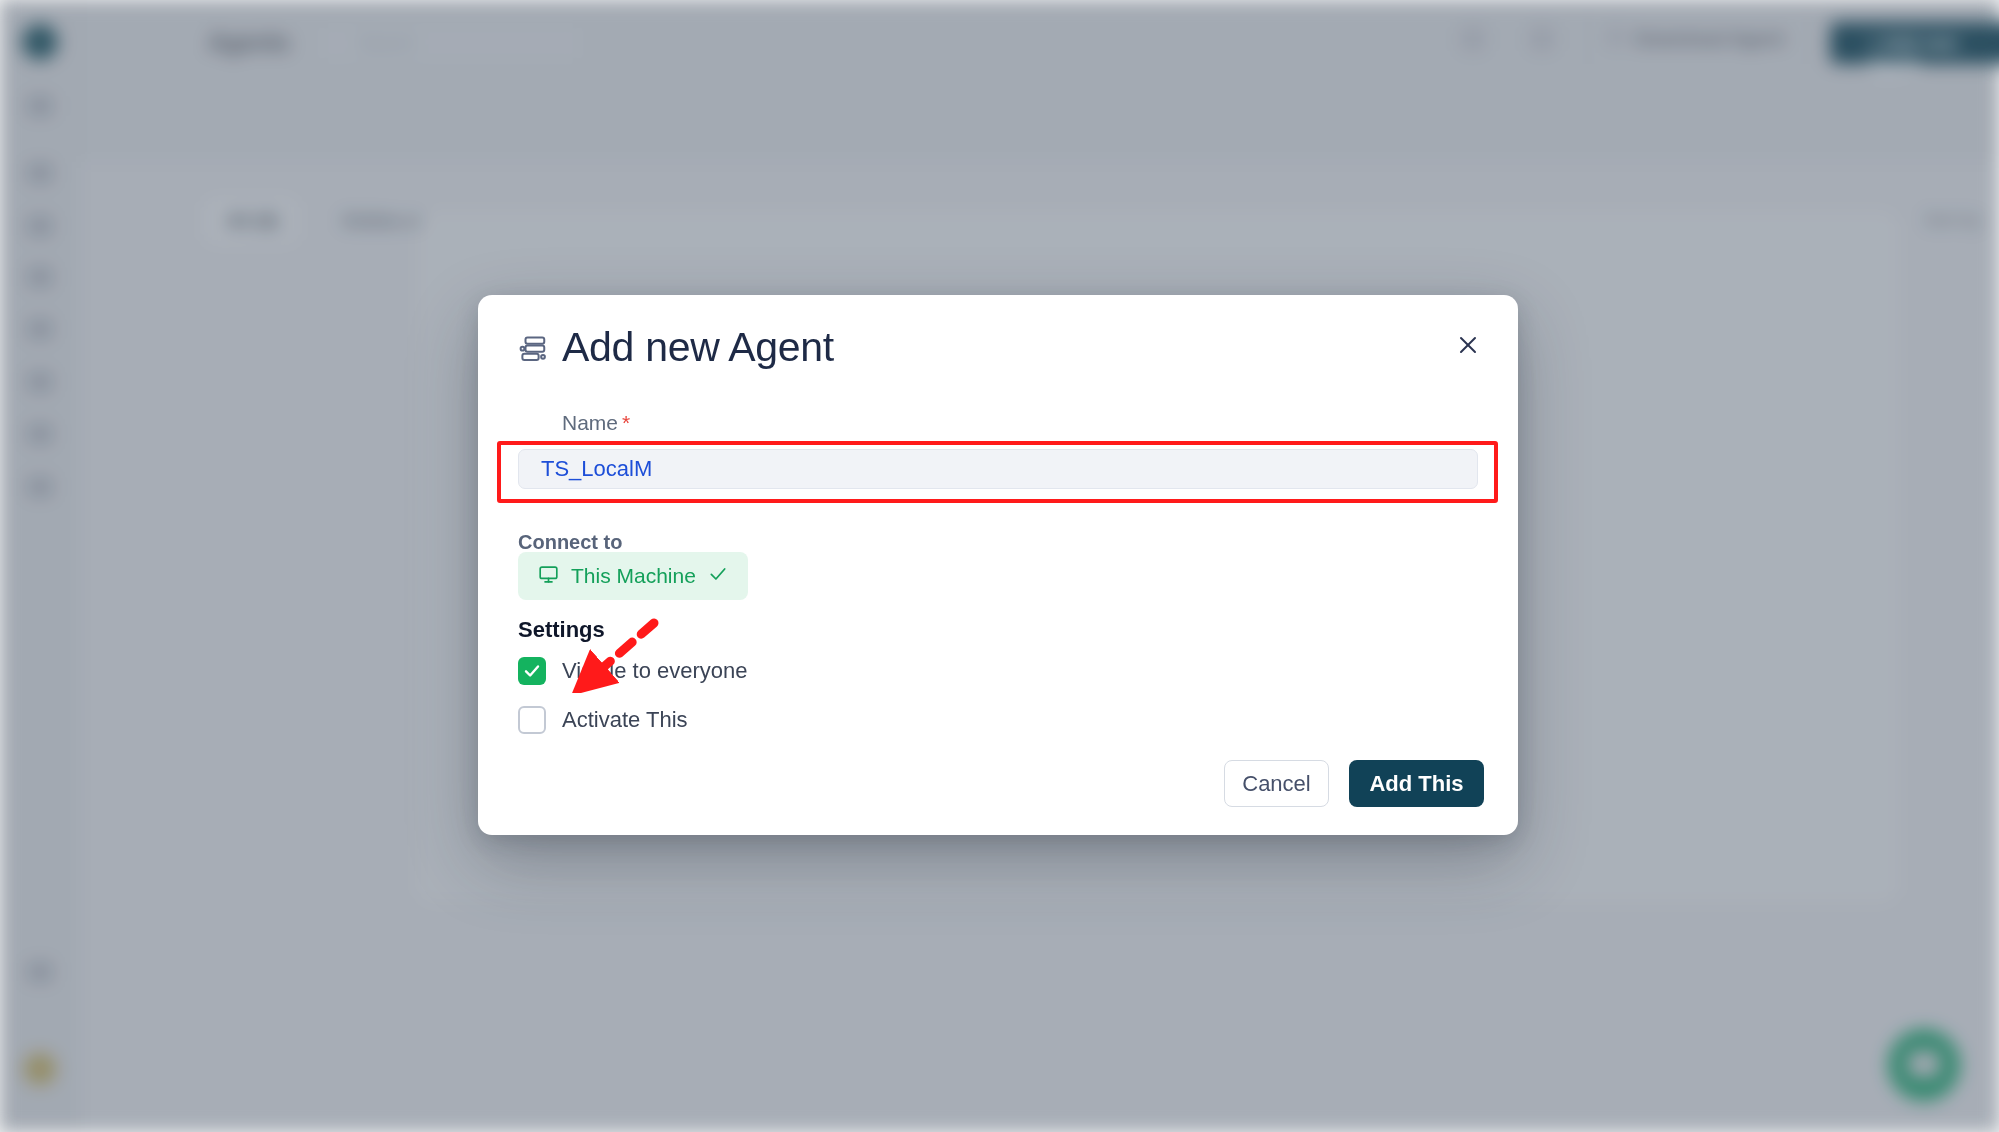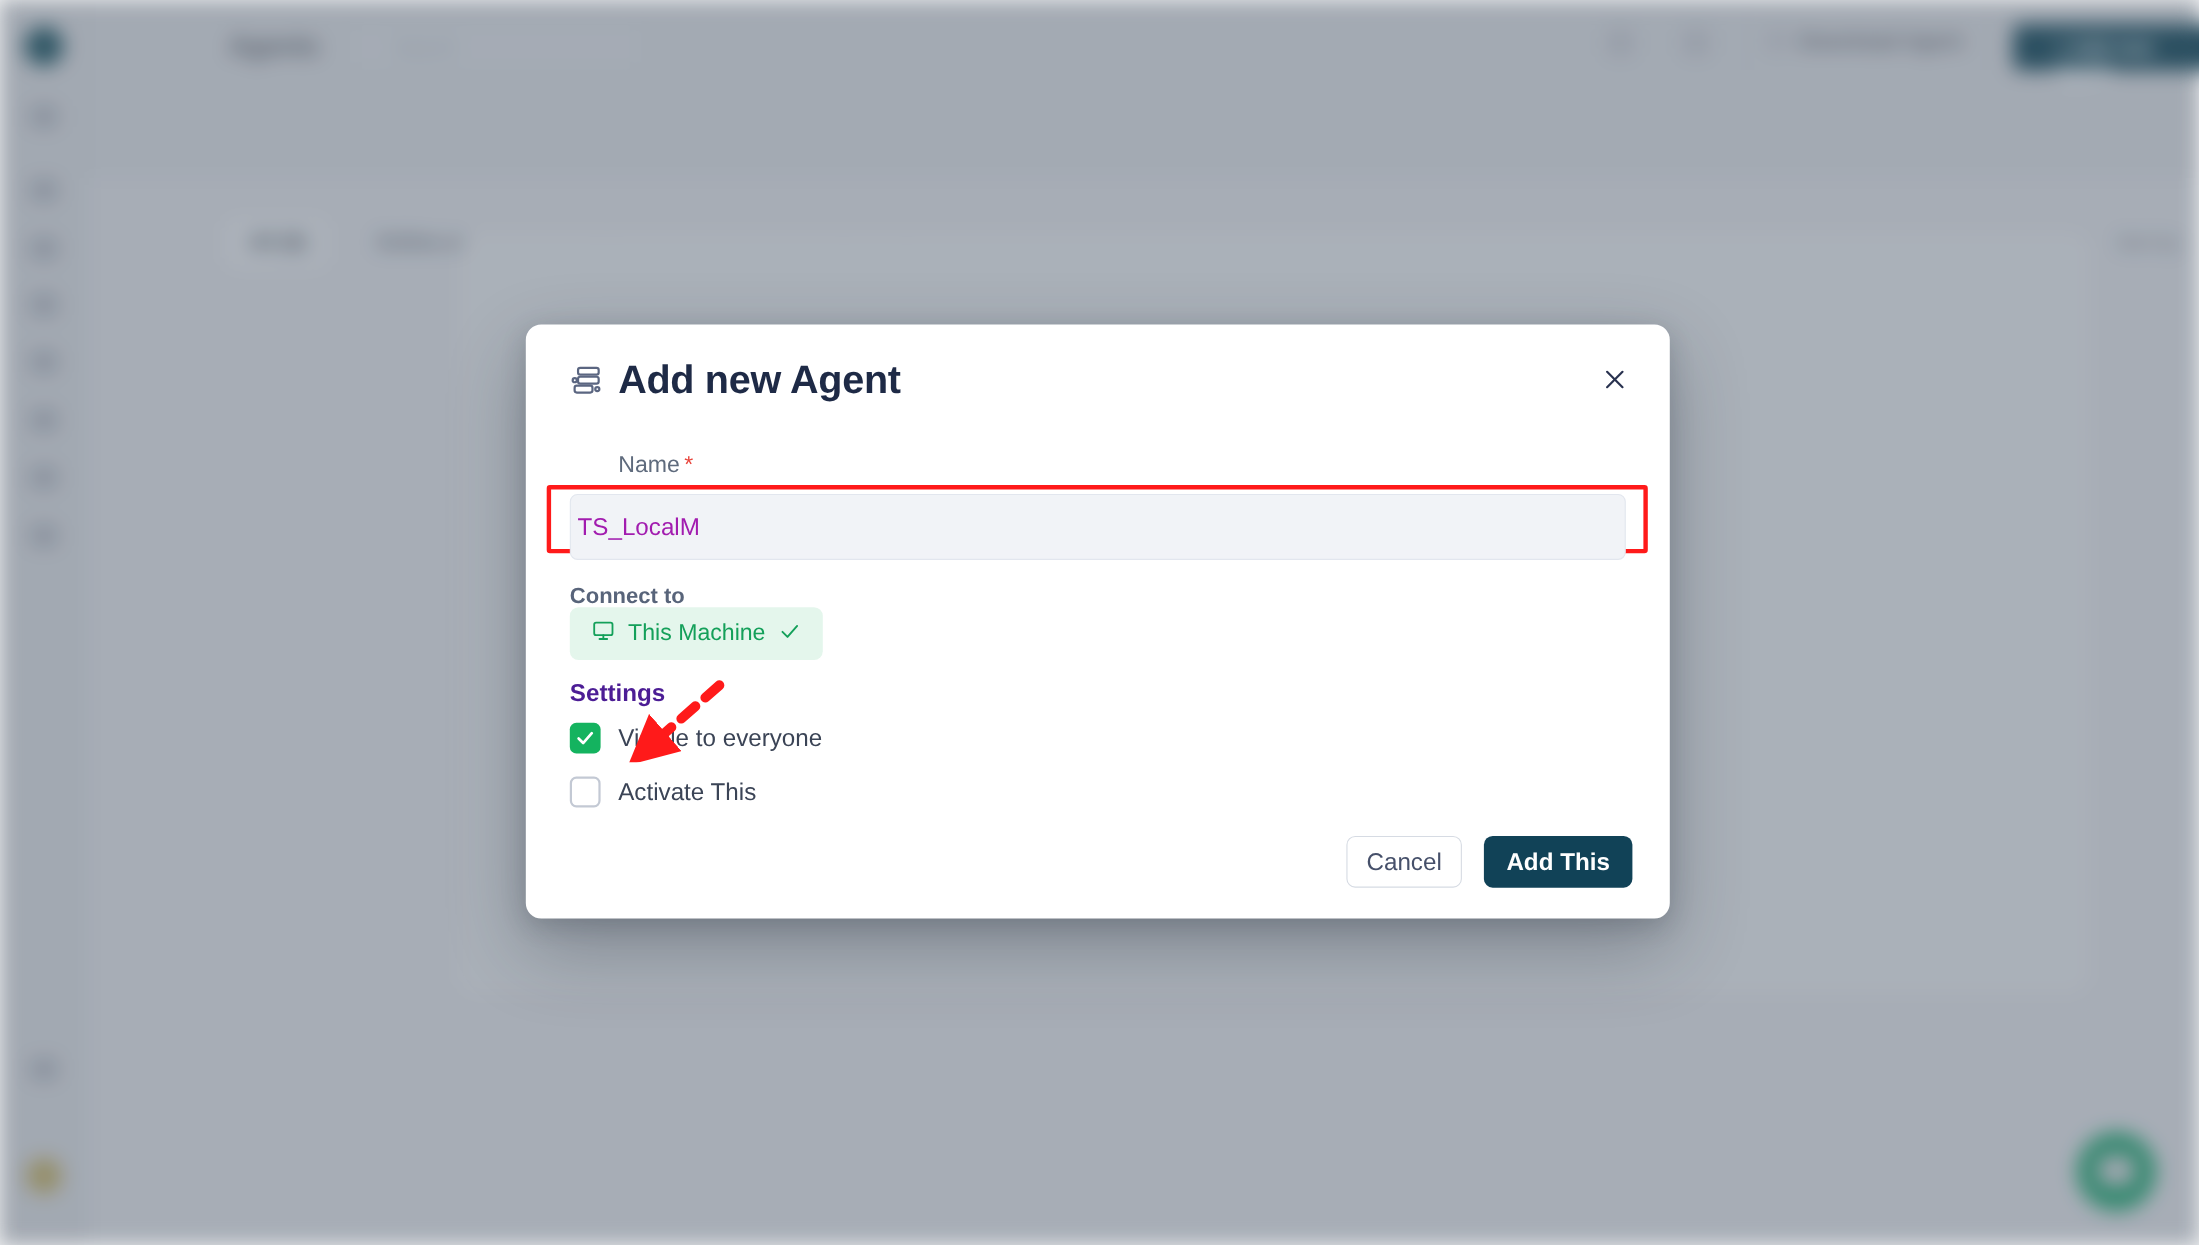--- a/index.html
+++ b/index.html
@@ -182,22 +182,22 @@
     position: absolute;
     left: 0; top: 0; right: 0; height: 96px;
   }
   .modal-title-wrap {
     position: absolute;
     left: 40px; top: 29px;
     display: flex; align-items: center; gap: 14px;
   }
   .server-icon { display: block; }
   .modal-title {
-    font-size: 36px;
-    font-weight: bold;
+    font-size: 41px;
+    font-weight: normal;
     color: #1e2a46;
     letter-spacing: -0.3px;
   }
   .close-btn {
     position: absolute;
     right: 28px; top: 28px;
     width: 44px; height: 44px;
     display: flex; align-items: center; justify-content: center;
     border-radius: 8px;
     cursor: pointer;
@@ -228,28 +228,28 @@
   .name-highlight {
     position: absolute;
     left: 19px; top: 50px;
     width: 1001px; height: 62px;
     border: 4px solid #ff1a1a;
     border-radius: 3px;
   }
   .name-input {
     position: absolute;
     left: 40px; top: 58px;
-    width: 960px; height: 60px;
+    width: 960px; height: 40px;
     background: #f1f3f7;
     border: 1px solid #e2e6ee;
     border-radius: 7px;
-    padding: 0 6px;
+    padding: 0 22px;
     font-family: "Liberation Sans", sans-serif;
     font-size: 22px;
-    color: #a21caf;
+    color: #1d4ed8;
     outline: none;
   }
 
   .connect-label {
     position: absolute;
     left: 40px; top: 128px;
     font-size: 20px;
     font-weight: bold;
     color: #58647a;
     margin-top: 12px;
@@ -270,21 +270,21 @@
     font-size: 21px;
     font-weight: normal;
     color: #14a05a;
   }
 
   .settings-label {
     position: absolute;
     left: 40px; top: 226px;
     font-size: 22px;
     font-weight: bold;
-    color: #4c1d95;
+    color: #0f172a;
     text-align: right;
   }
 
   .checkrow {
     position: absolute;
     left: 40px;
     display: flex; align-items: center; gap: 16px;
     cursor: pointer;
   }
   .checkrow.r1 { top: 266px; }

